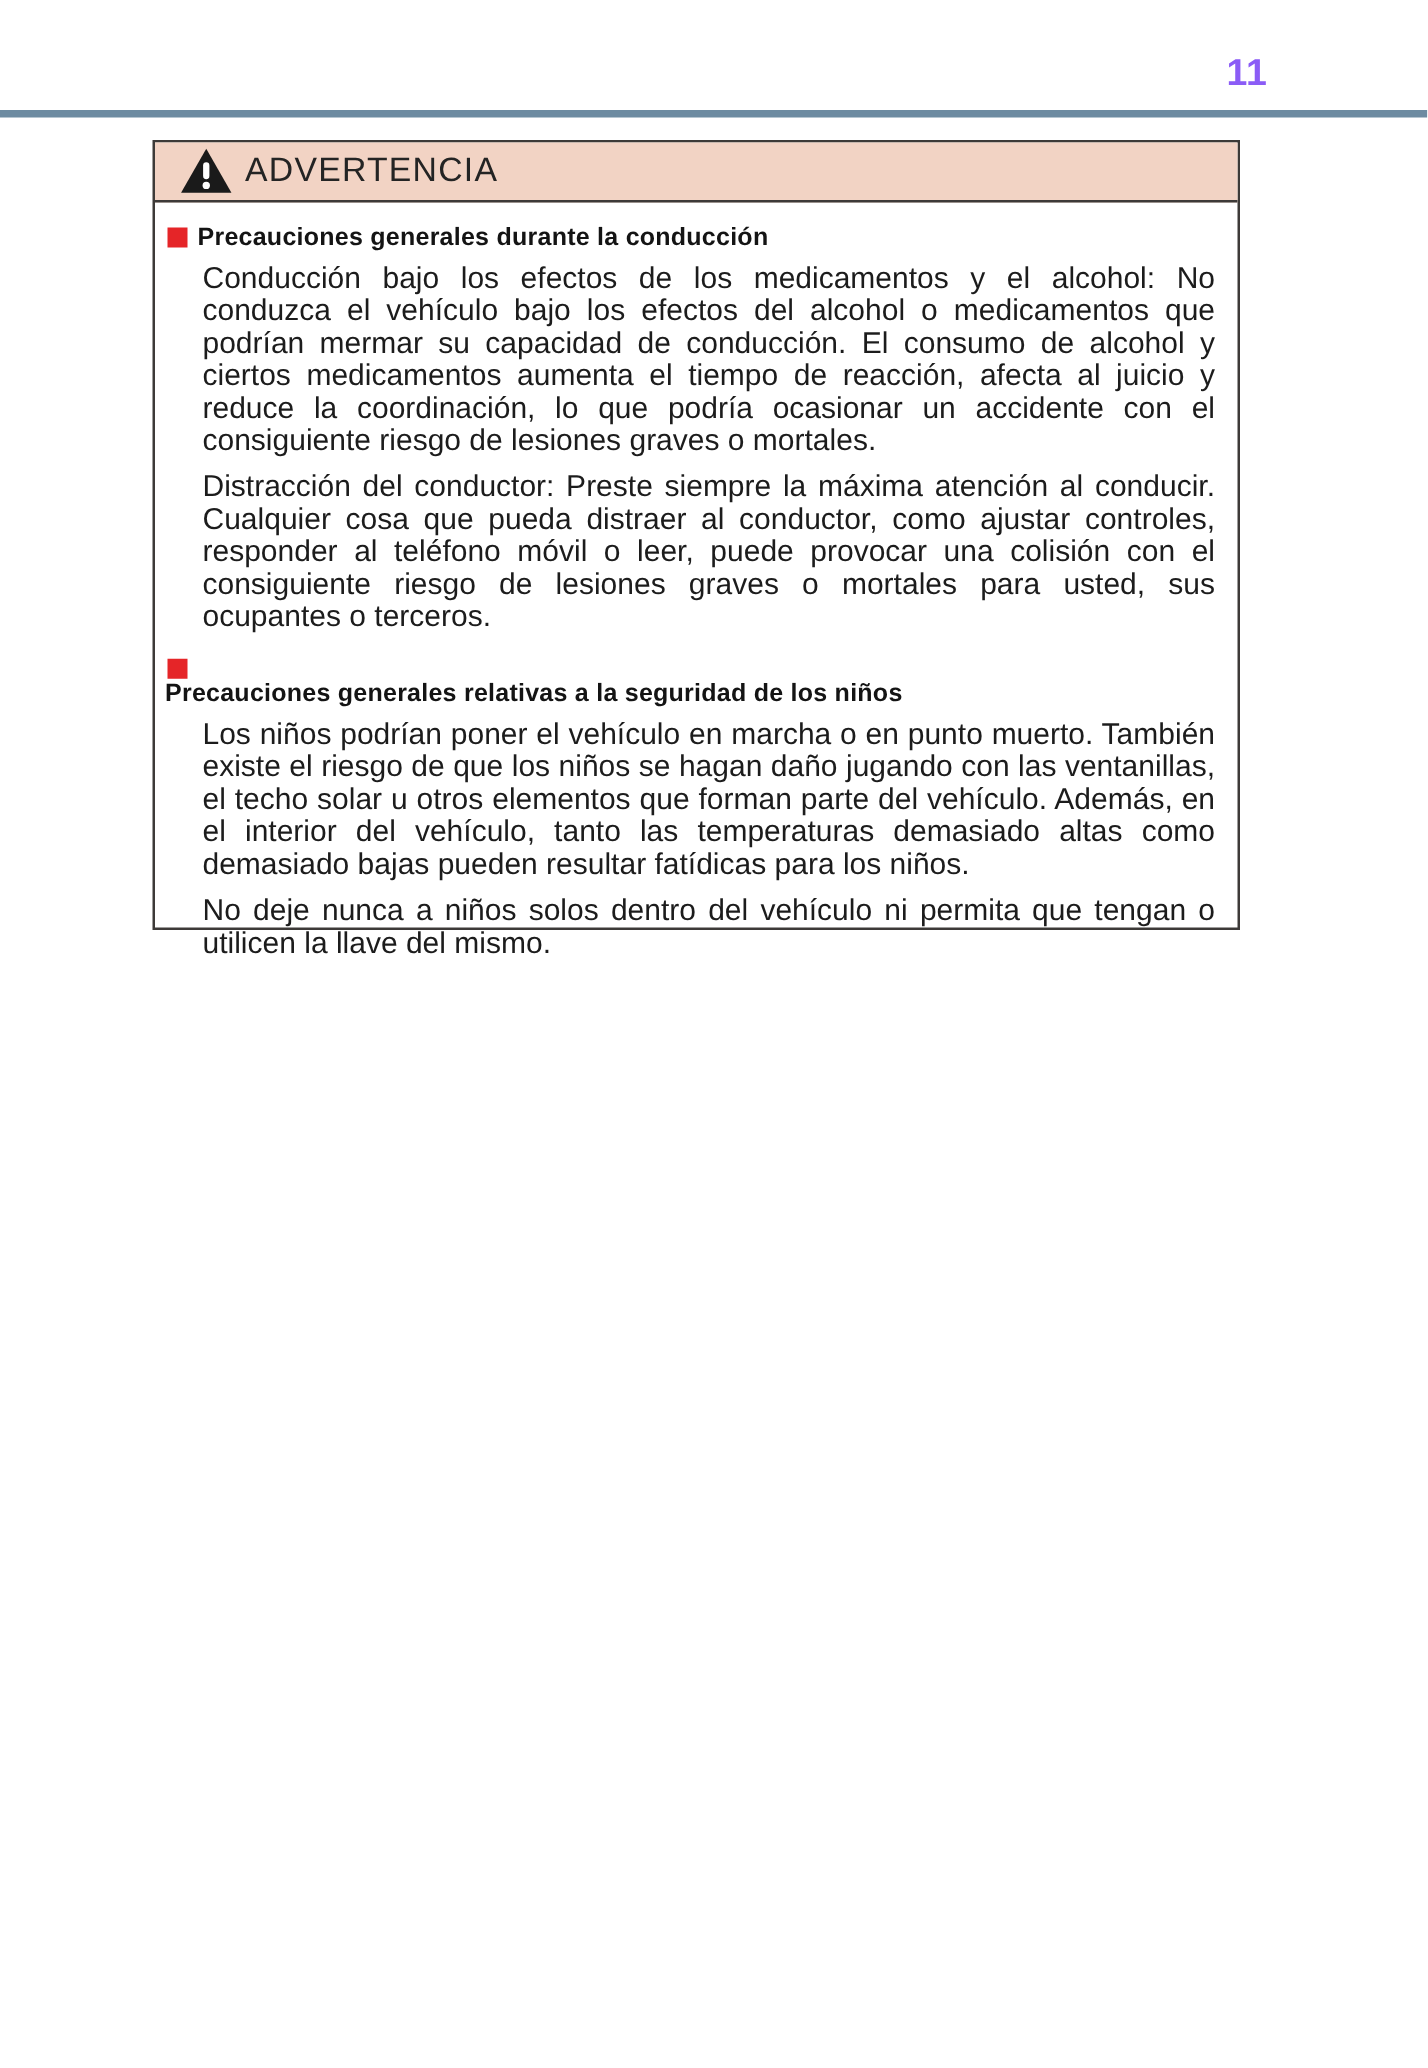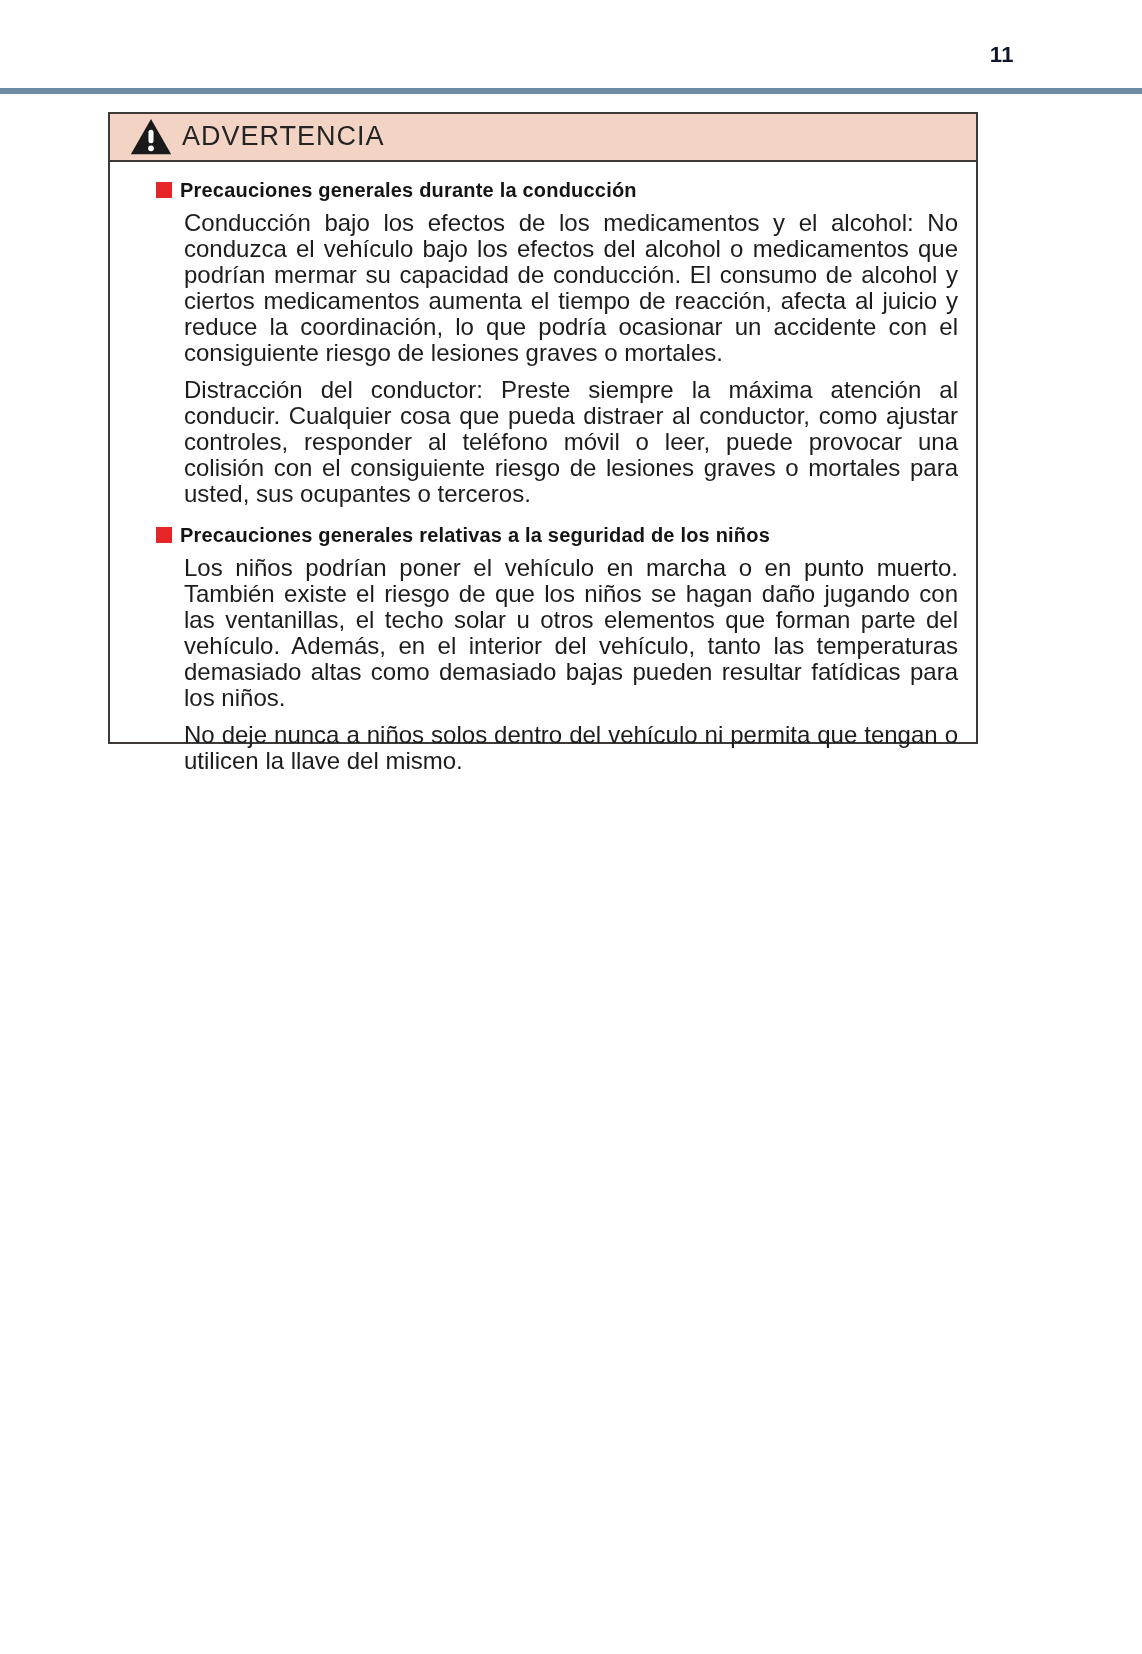--- a/index.html
+++ b/index.html
@@ -13,37 +13,37 @@
     position: relative;
     width: 1142px;
     height: 1654px;
     background: #ffffff;
     overflow: hidden;
   }
   .page-number {
     position: absolute;
     top: 42px;
     right: 128px;
-    font-size: 22px;
+    font-size: 30px;
     font-weight: bold;
     letter-spacing: 0.5px;
-    color: #0f172a;
+    color: #8b5cf6;
   }
   .top-rule {
     position: absolute;
     top: 88px;
     left: 0;
     width: 1142px;
     height: 6px;
     background: #6d8ba1;
   }
   .warning-box {
     position: absolute;
     top: 112px;
-    left: 108px;
+    left: 122px;
     width: 870px;
     height: 632px;
     border: 2px solid #3d3a38;
     box-sizing: border-box;
     background: #ffffff;
   }
   .warning-header {
     display: flex;
     align-items: center;
     height: 48px;
@@ -62,29 +62,29 @@
     font-size: 27px;
     font-weight: normal;
     letter-spacing: 1px;
     color: #242424;
     line-height: 1;
     padding-bottom: 2px;
   }
   .warning-content {
     padding: 16px 18px 20px 8px;
     box-sizing: border-box;
-    margin-left: 36px;
   }
   .section-heading {
     display: flex;
     align-items: flex-start;
     margin: 0 0 8px 0;
   }
   .section-heading.second {
     margin-top: 16px;
+    flex-direction: column;
   }
   .red-bullet {
     flex: 0 0 auto;
     width: 16px;
     height: 16px;
     background: #e52528;
     margin: 4px 8px 0 2px;
   }
   .heading-text {
     font-size: 20px;

